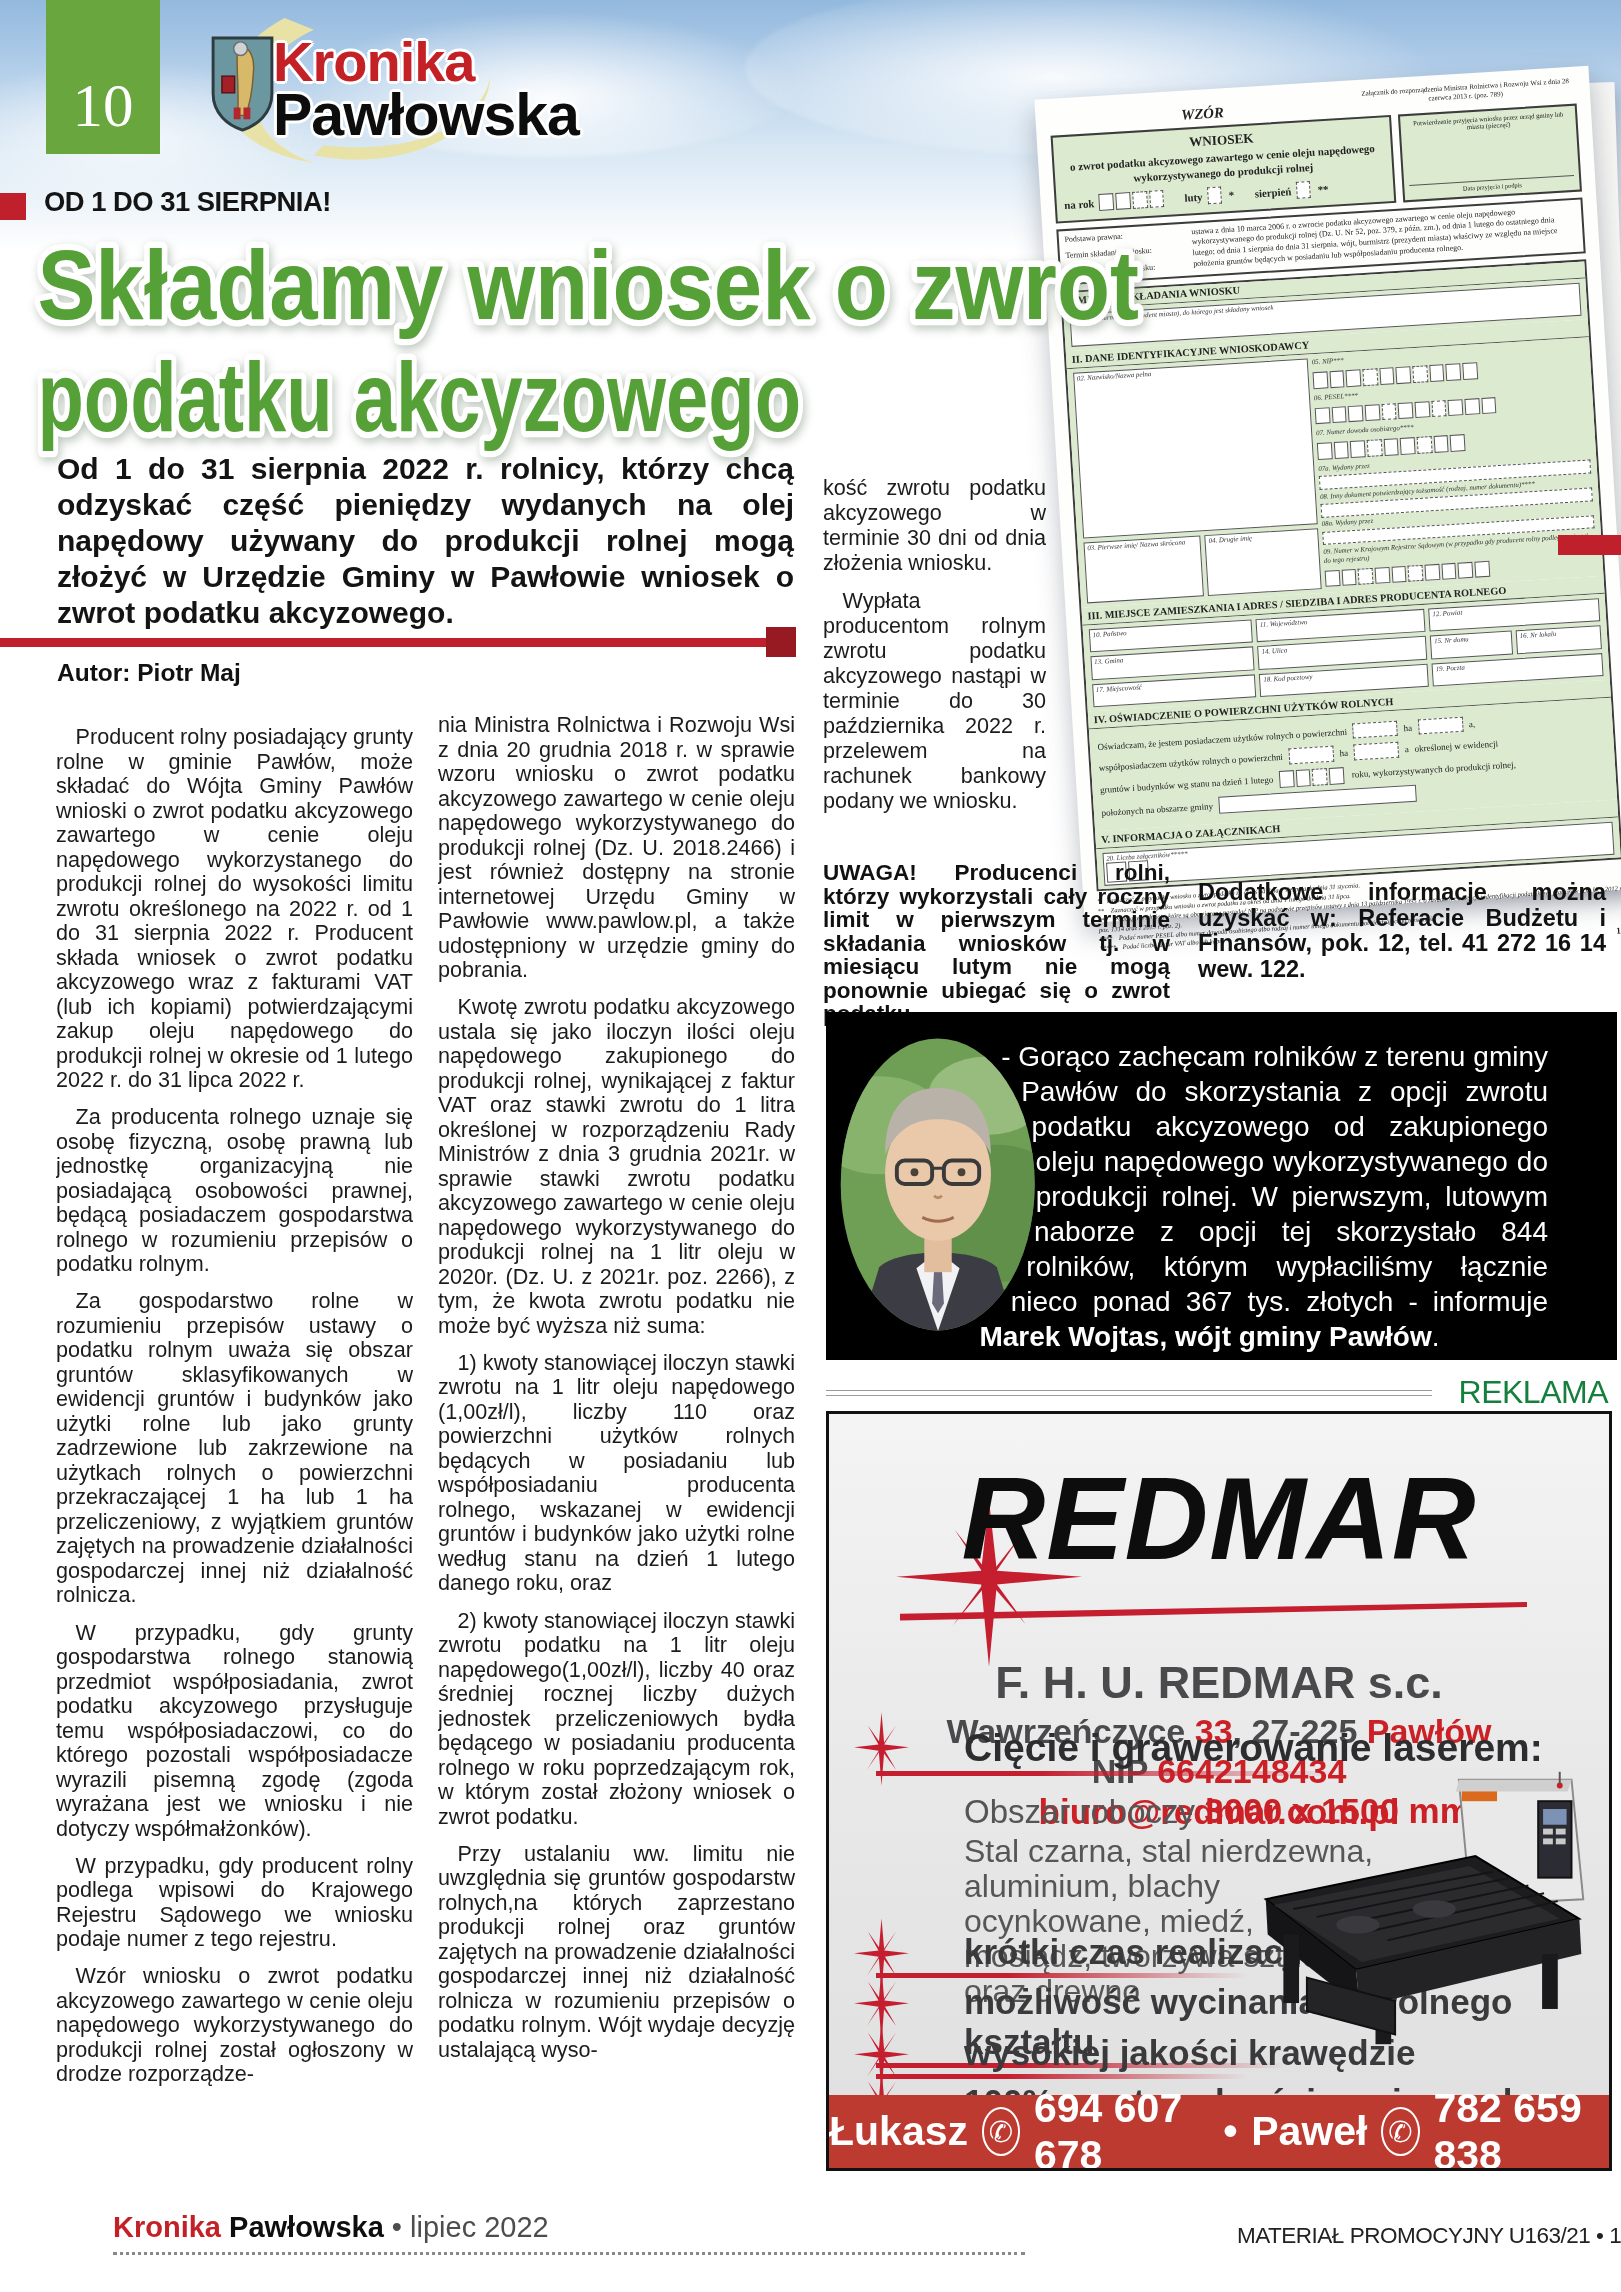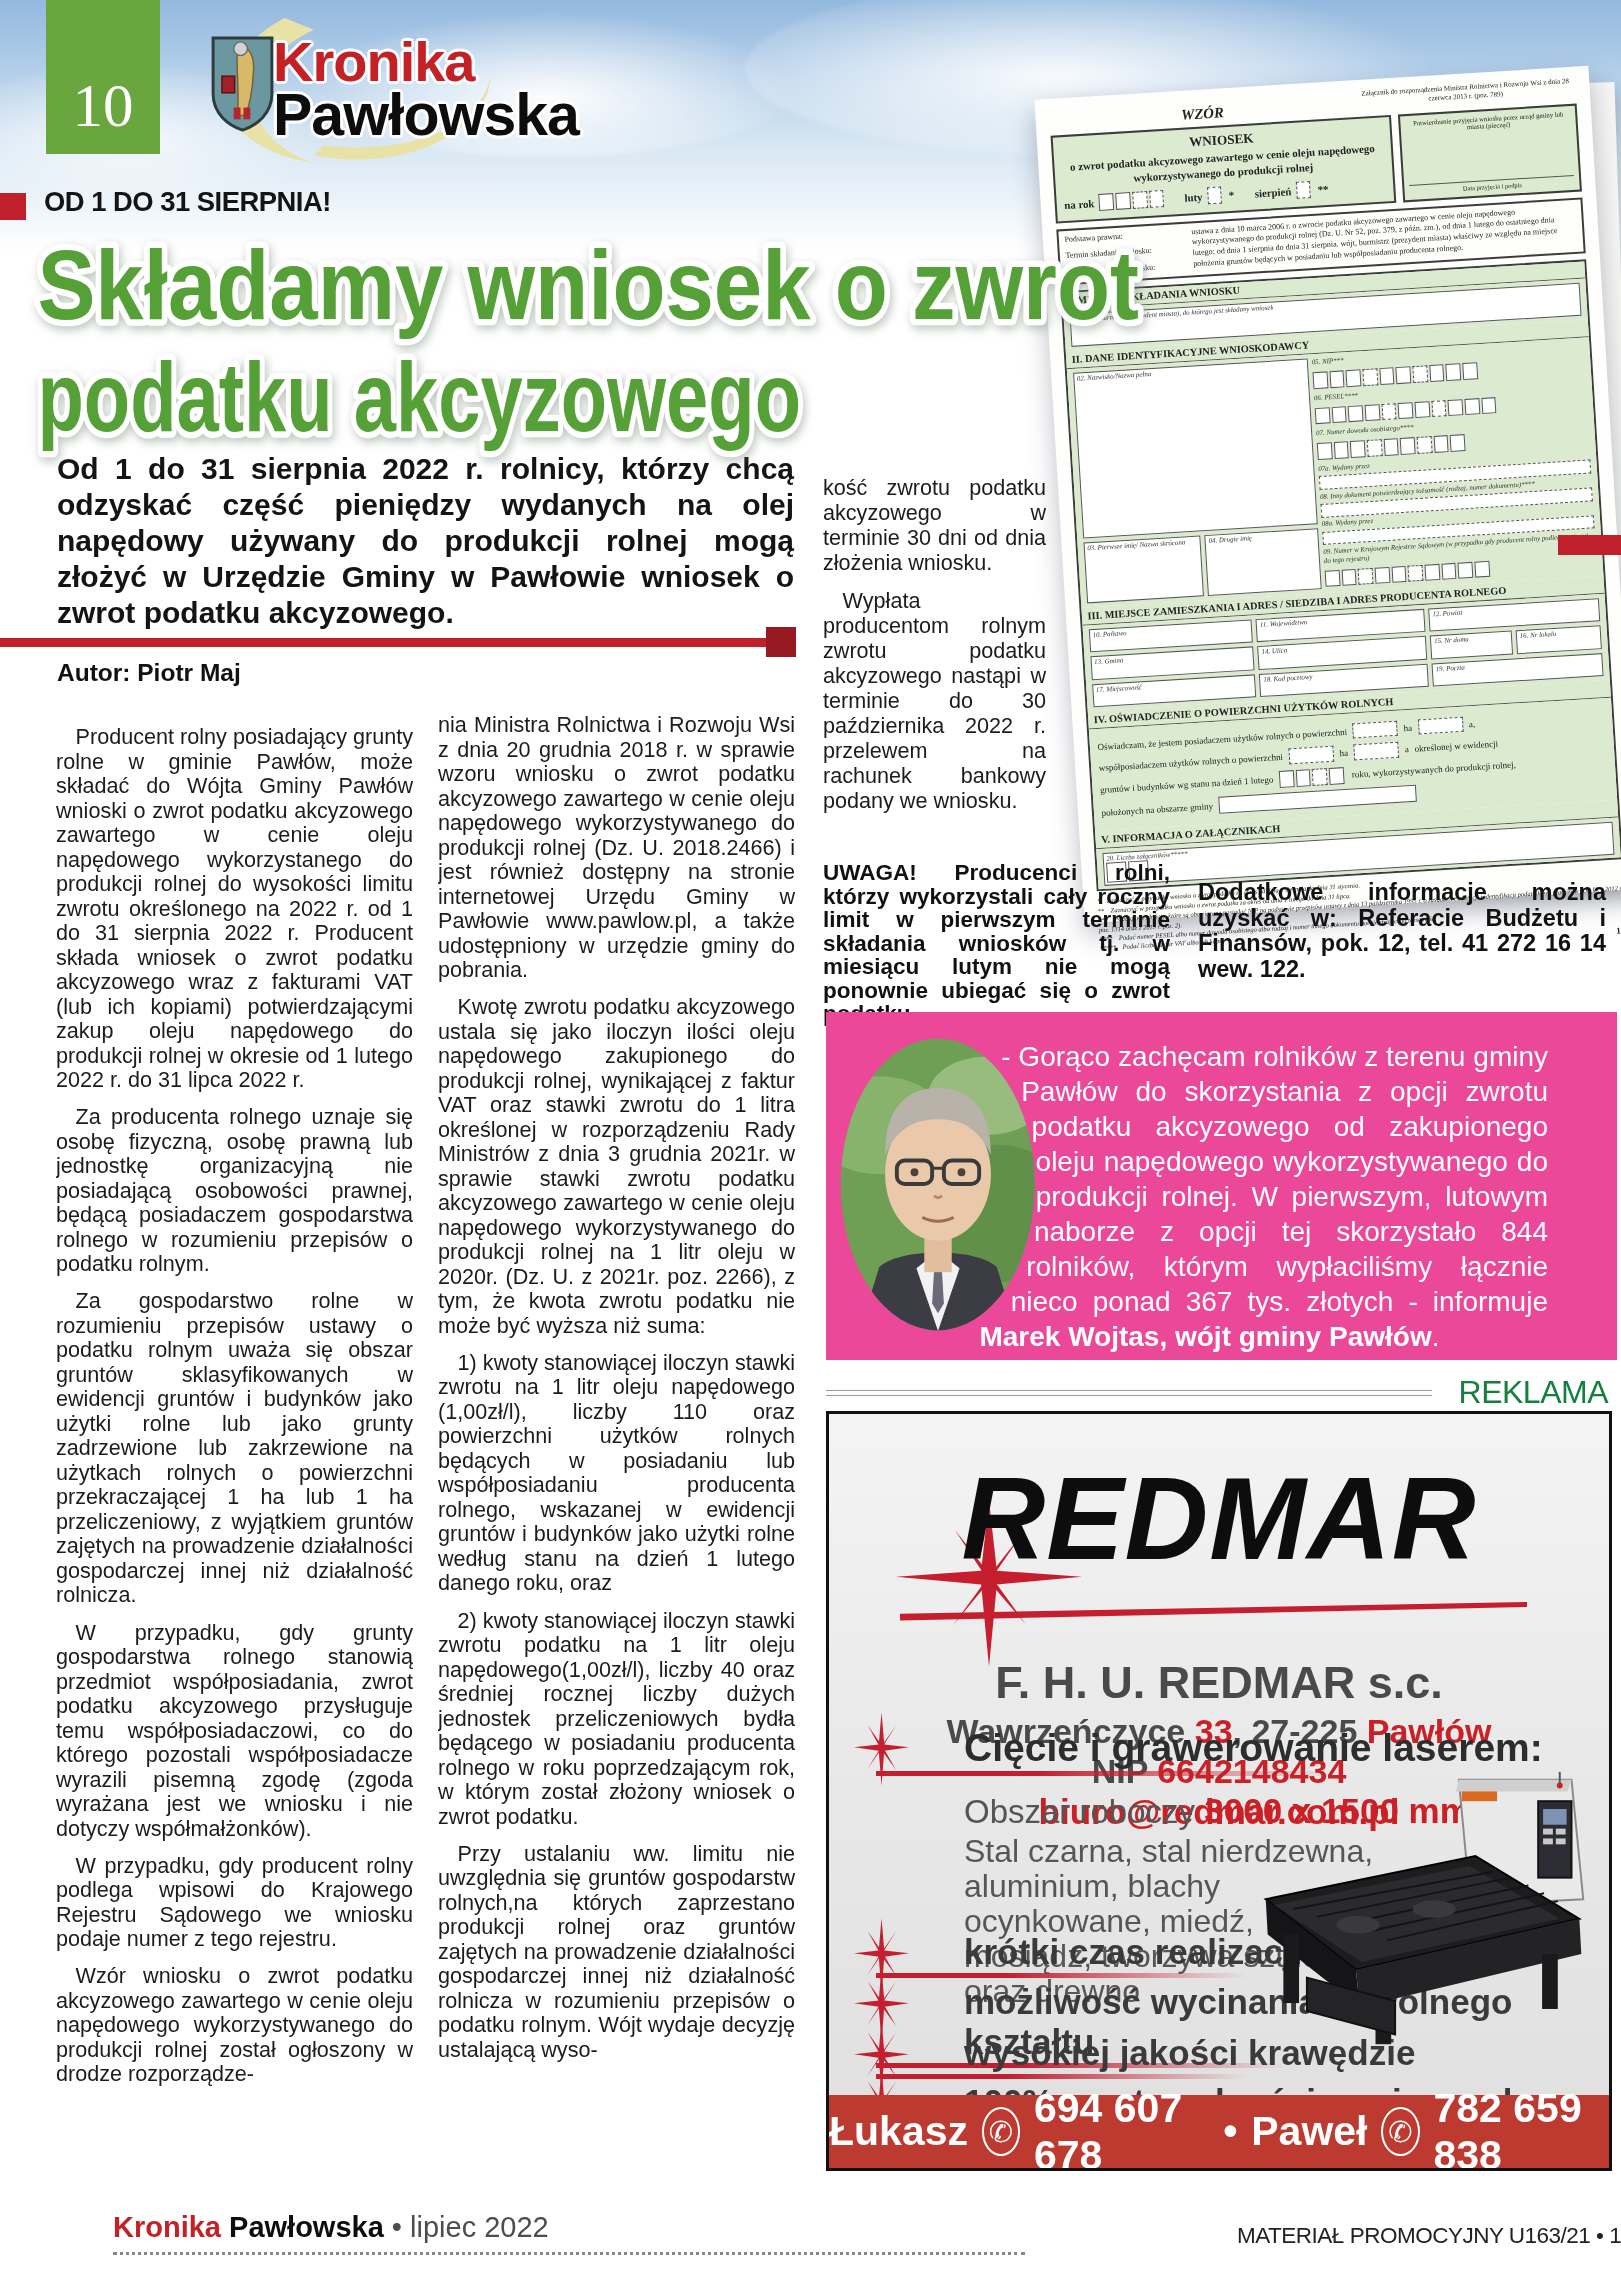--- a/index.html
+++ b/index.html
@@ -38,21 +38,21 @@
   .bodycol p{margin:0 0 12.7px 0;text-indent:19.6px;}
   .bodycol p.noind{text-indent:0;}
   .col1{left:56px;top:685px;width:357px;height:1514px;margin-top:40px;}
   .col2{left:438px;top:713px;width:357px;height:1537px;}
   .col3{left:823px;top:469px;width:223px;height:529px;line-height:25px;margin-top:6px;}
   .uwaga{position:absolute;left:823px;top:861px;width:347px;font-size:22.5px;line-height:23.5px;font-weight:bold;
          color:#111;text-align:justify;z-index:3;}
   .infoblock{position:absolute;left:1198px;top:880px;width:408px;font-size:23.5px;line-height:25.5px;font-weight:bold;
          color:#111;text-align:justify;z-index:3;}
   
-  .quote-box{position:absolute;left:826px;top:1012px;width:791px;height:348px;background:#ec4899;z-index:3;
+  .quote-box{position:absolute;left:826px;top:1012px;width:791px;height:348px;background:#000000;z-index:3;
          box-sizing:border-box;padding:27.4px 69px 17.6px 13.7px;}
   .quote-photo{float:left;width:196px;height:294px;margin:-2px 19.6px 3.9px 0;
          shape-outside:ellipse(98px 147px at 98px 147px);clip-path:ellipse(97px 146px at 98px 147px);}
   .quote-text{font-size:28px;line-height:35px;color:#fff;text-align:justify;}
   .quote-text b{font-weight:bold;}
   
   .rek-line{position:absolute;left:826px;top:1390px;width:606px;height:3.9px;z-index:2;
         border-top:1px solid #9a9a9a;border-bottom:1px solid #9a9a9a;}
   .rek-label{position:absolute;left:1439px;top:1374px;width:169px;text-align:right;font-size:32px;color:#15803d;
         letter-spacing:-0.5px;z-index:2;}

